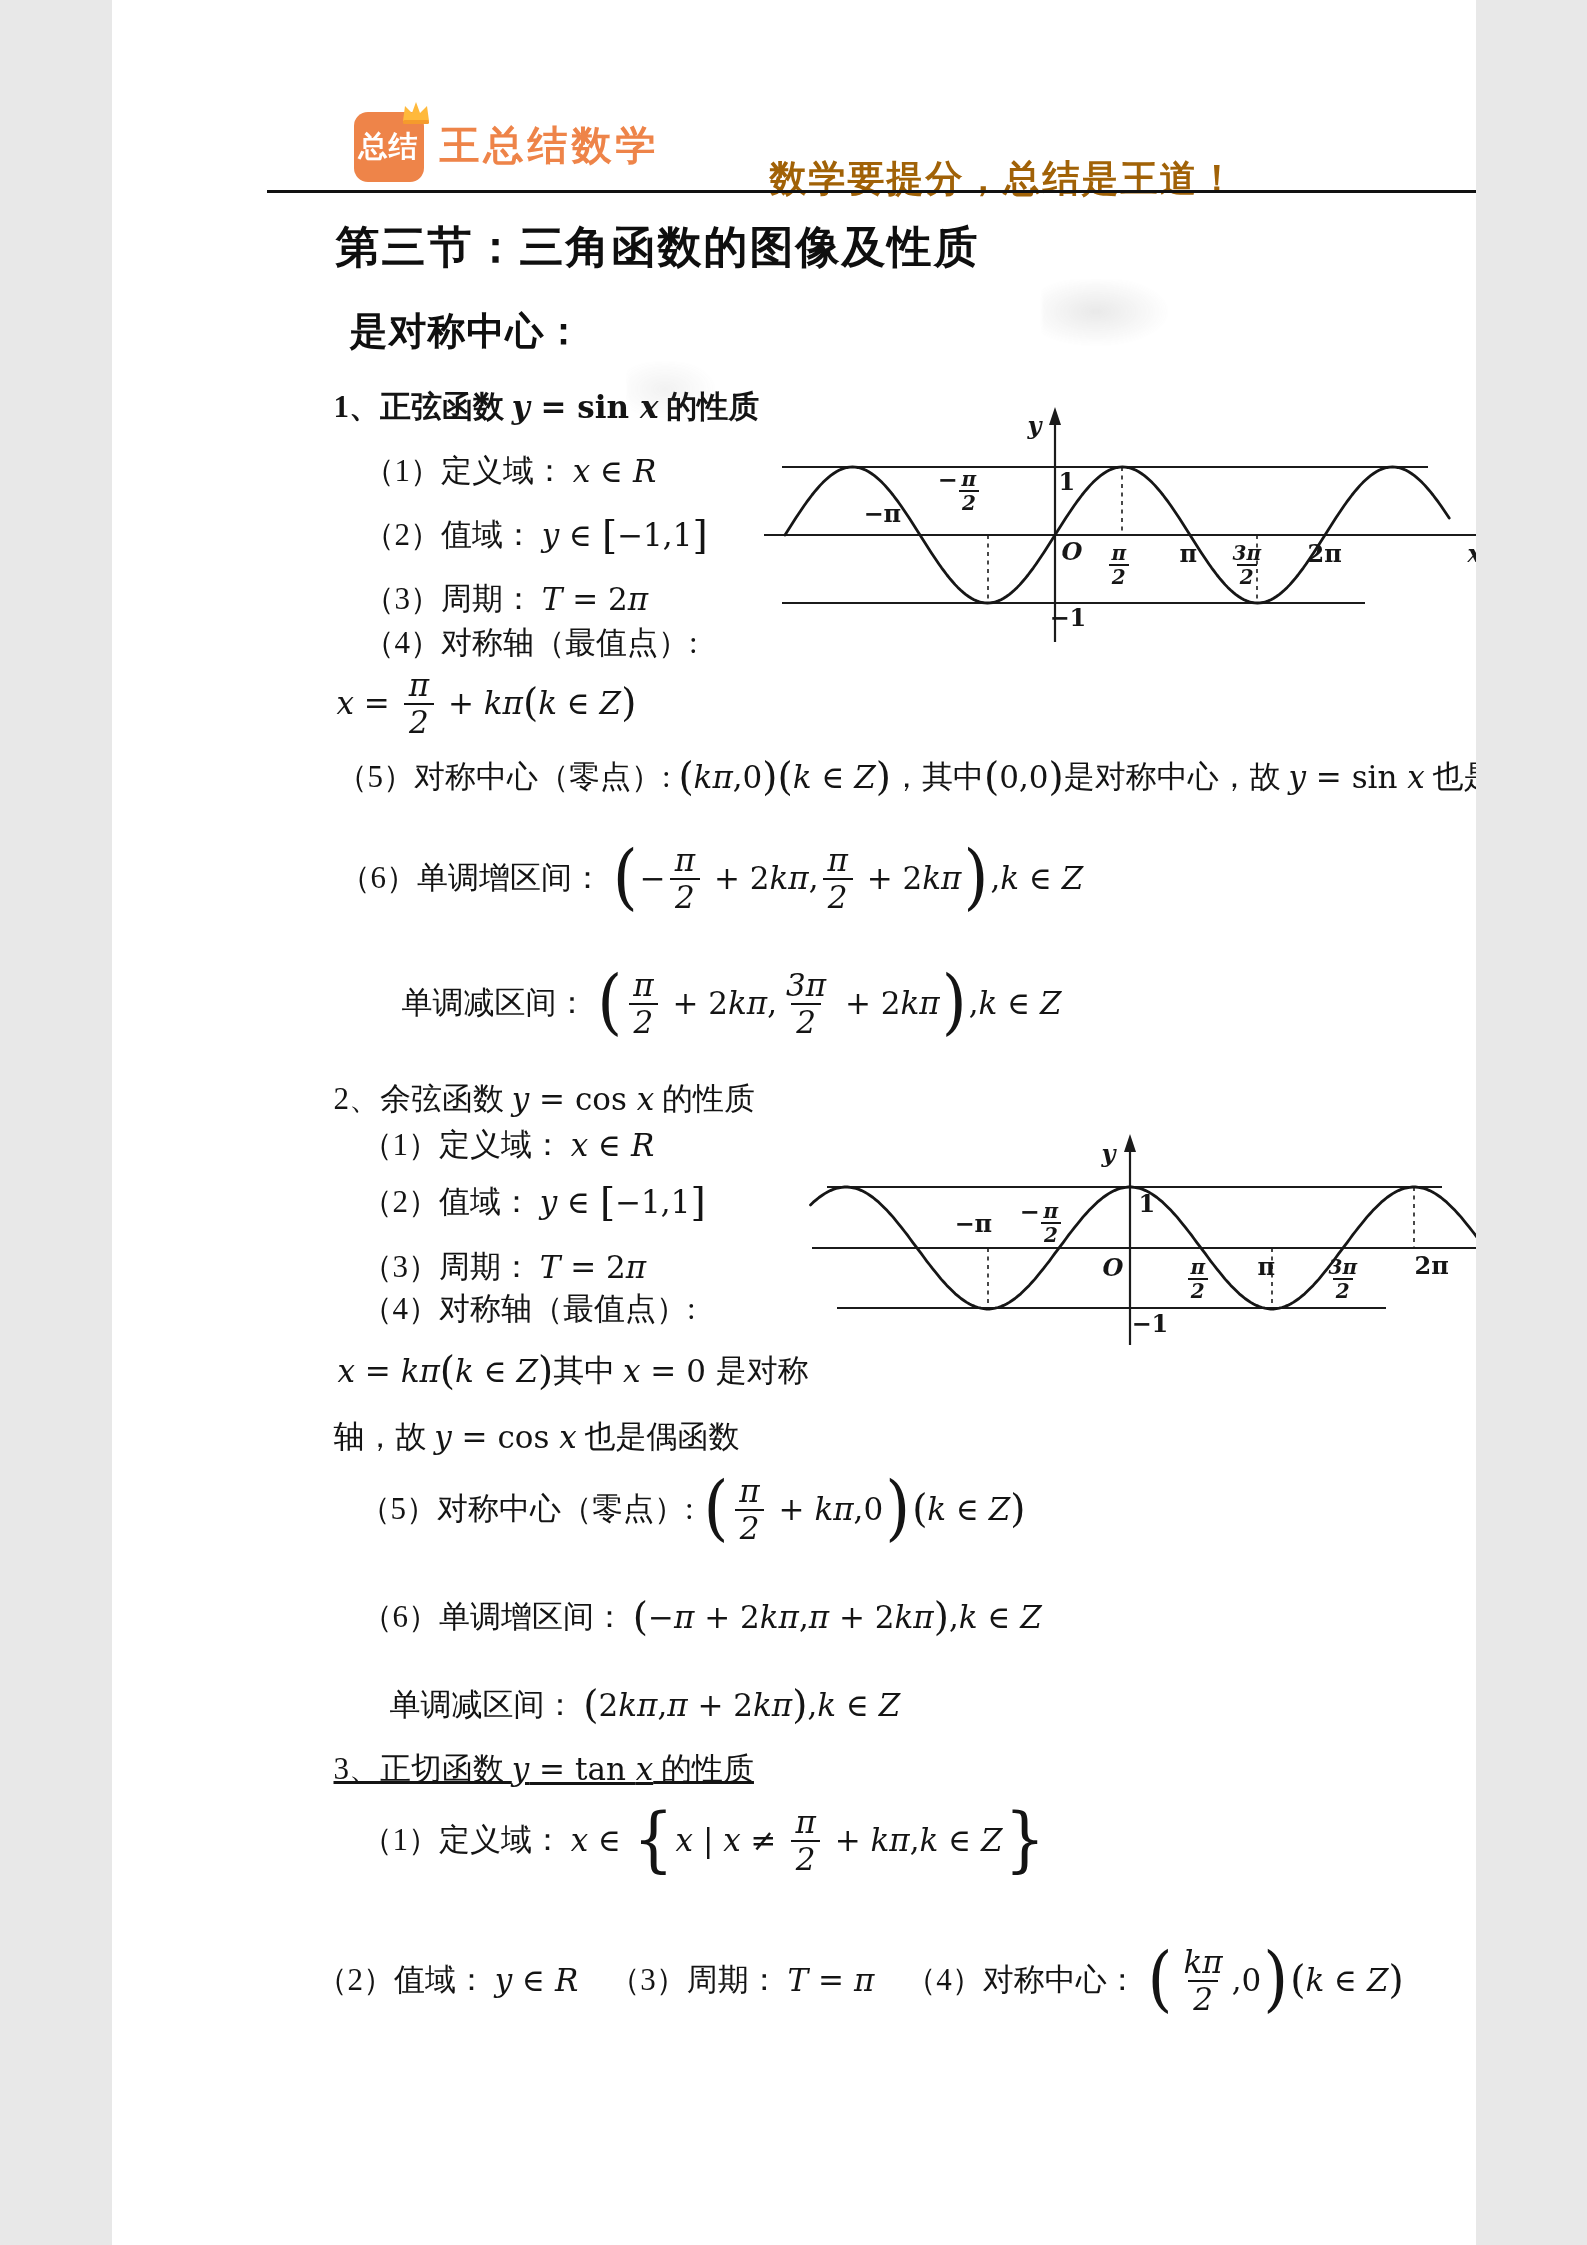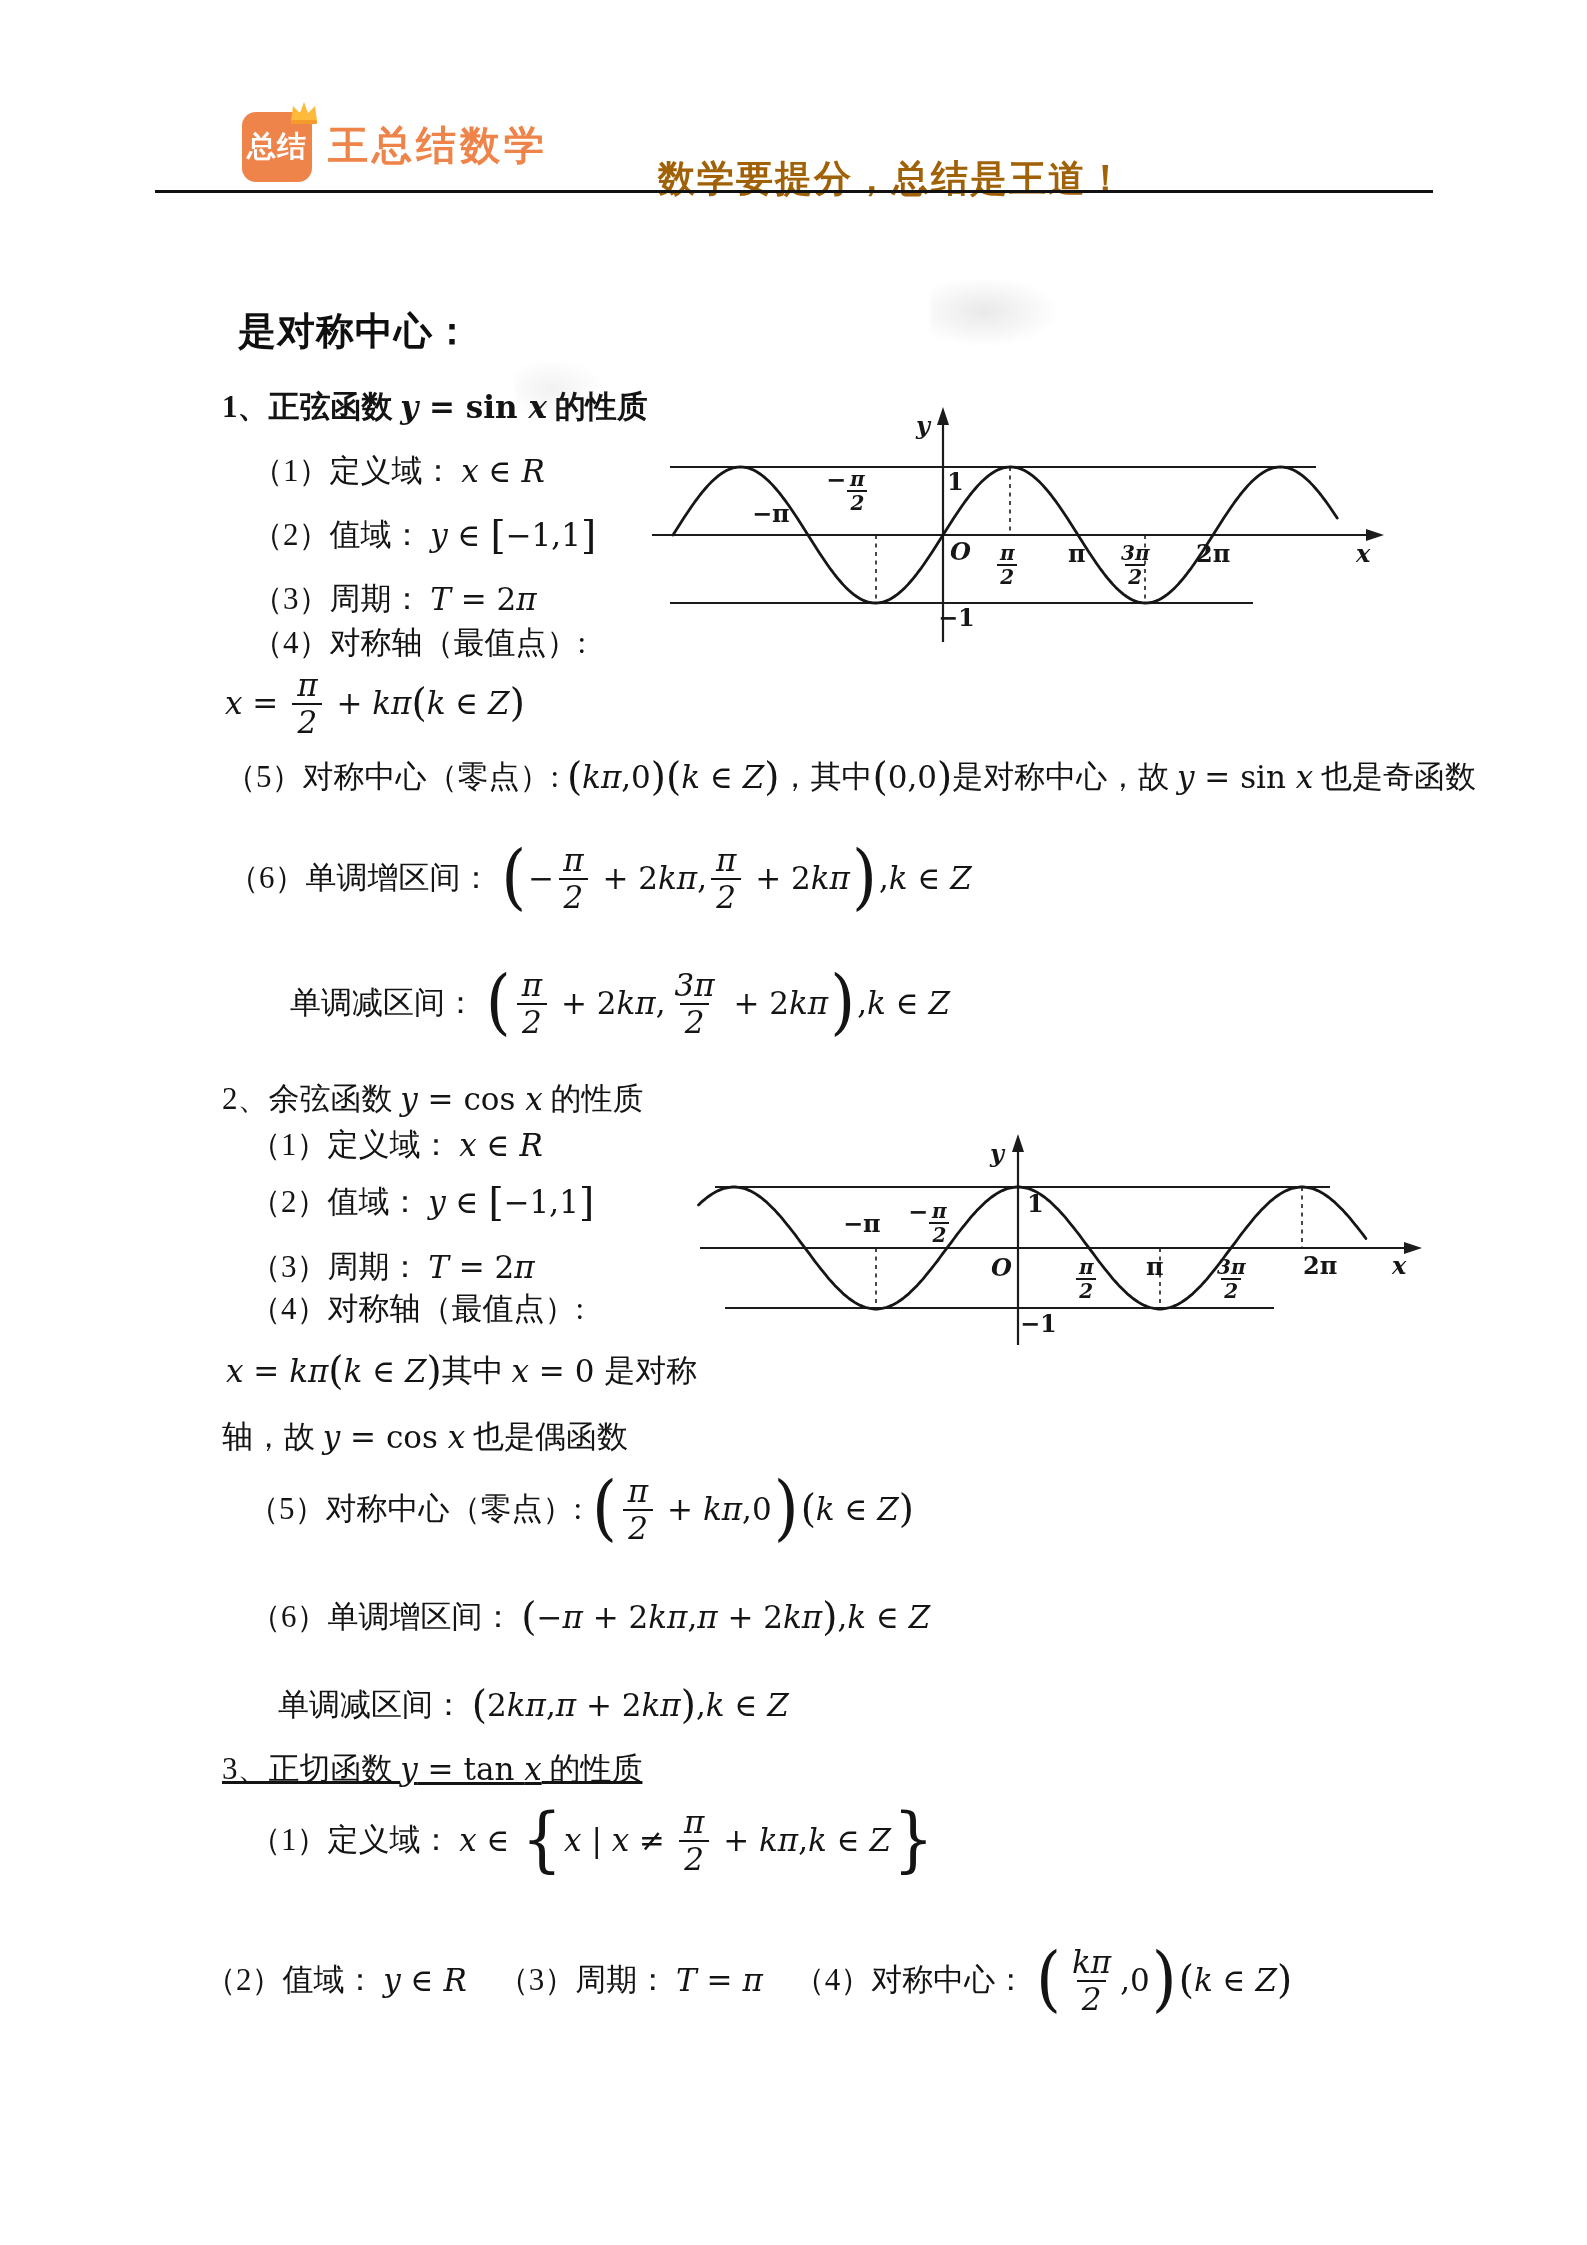--- a/index.html
+++ b/index.html
@@ -1,16 +1,16 @@
 <!DOCTYPE html>
 <html><head>
 <meta charset="utf-8">
 <style>
   html,body{margin:0;padding:0;background:#e8e8e8;}
-  #doc{position:relative;width:1587px;height:2245px;background:#ffffff;margin:0 auto;overflow:hidden;
+  #doc{position:relative;width:1364px;height:2245px;background:#ffffff;margin:0 auto;overflow:hidden;
        font-family:"Liberation Serif","DejaVu Serif",serif;color:#141414;}
 
   
   .badge{position:absolute;left:242px;top:112px;width:70px;height:70px;background:#EE8449;
          border-radius:14px;display:flex;align-items:center;justify-content:center;}
   .badge .btxt{color:#fff;font-size:29px;font-weight:700;font-family:"Liberation Sans",sans-serif;letter-spacing:1px;}
   .crown{position:absolute;top:-13px;right:-9px;}
   .brand{position:absolute;left:328px;top:118px;font-size:40px;font-weight:700;color:#EE8449;
          font-family:"Liberation Sans",sans-serif;letter-spacing:4px;}
   .tagline{position:absolute;left:658px;top:154px;font-size:37px;font-weight:600;letter-spacing:2px;
@@ -60,20 +60,21 @@
         <polygon points="4,22 6,7 13,14 17,3 21,14 28,7 30,22" fill="#FFB93B"></polygon>
         <rect x="4" y="21" width="26" height="4" rx="1.5" fill="#F59B2C"></rect>
       </svg>
       <span class="btxt">总结</span>
     </div>
     <div class="brand">王总结数学</div>
     <div class="tagline">数学要提分，总结是王道！</div>
     <div class="rule"></div>
   </div>
 
+  <div class="title">第三节：三角函数的图像及性质</div>
   <div class="section">是对称中心：</div>
 
 <div class="line" style="left: 222px; top: 388px; font-weight: bold;"><span class="cjk">1、正弦函数 </span><span class="mi">y</span><span class="mr"> = sin </span><span class="mi">x</span><span class="cjk"> 的性质</span></div>
     <div class="line" style="left: 252px; top: 452px;"><span class="cjk">（1）定义域： </span><span class="mi">x</span><span class="mr"> ∈ </span><span class="mi">R</span></div>
     <div class="line" style="left: 252px; top: 516px;"><span class="cjk">（2）值域： </span><span class="mi">y</span><span class="mr"> ∈ </span><span class="bk">[</span><span class="mr">−1,1</span><span class="bk">]</span></div>
     <div class="line" style="left: 252px; top: 580px;"><span class="cjk">（3）周期： </span><span class="mi">T</span><span class="mr"> = 2</span><span class="mi">π</span></div>
     <div class="line" style="left: 252px; top: 624px;"><span class="cjk">（4）对称轴（最值点）:</span></div>
     <div class="line" style="left: 225px; top: 668px;"><span class="mi">x</span><span class="mr"> = </span><span class="frac"><span class="num">π</span><span class="den">2</span></span><span class="mr"> + </span><span class="mi">kπ</span><span class="bk">(</span><span class="mi">k</span><span class="mr"> ∈ </span><span class="mi">Z</span><span class="bk">)</span></div>
     <div class="line" style="left: 225px; top: 758px;"><span class="cjk">（5）对称中心（零点）: </span><span class="bk">(</span><span class="mi">kπ</span><span class="mr">,0</span><span class="bk">)</span><span class="bk">(</span><span class="mi">k</span><span class="mr"> ∈ </span><span class="mi">Z</span><span class="bk">)</span><span class="cjk">，其中</span><span class="bk">(</span><span class="mr">0,0</span><span class="bk">)</span><span class="cjk">是对称中心，故 </span><span class="mi">y</span><span class="mr"> = sin </span><span class="mi">x</span><span class="cjk"> 也是奇函数</span></div>
     <div class="line" style="left: 228px; top: 843px;"><span class="cjk">（6）单调增区间： </span><span class="big">(</span><span class="mr">−</span><span class="frac"><span class="num">π</span><span class="den">2</span></span><span class="mr"> + 2</span><span class="mi">kπ</span><span class="mr">,</span><span class="frac"><span class="num">π</span><span class="den">2</span></span><span class="mr"> + 2</span><span class="mi">kπ</span><span class="big">)</span><span class="mr">,</span><span class="mi">k</span><span class="mr"> ∈ </span><span class="mi">Z</span></div>

